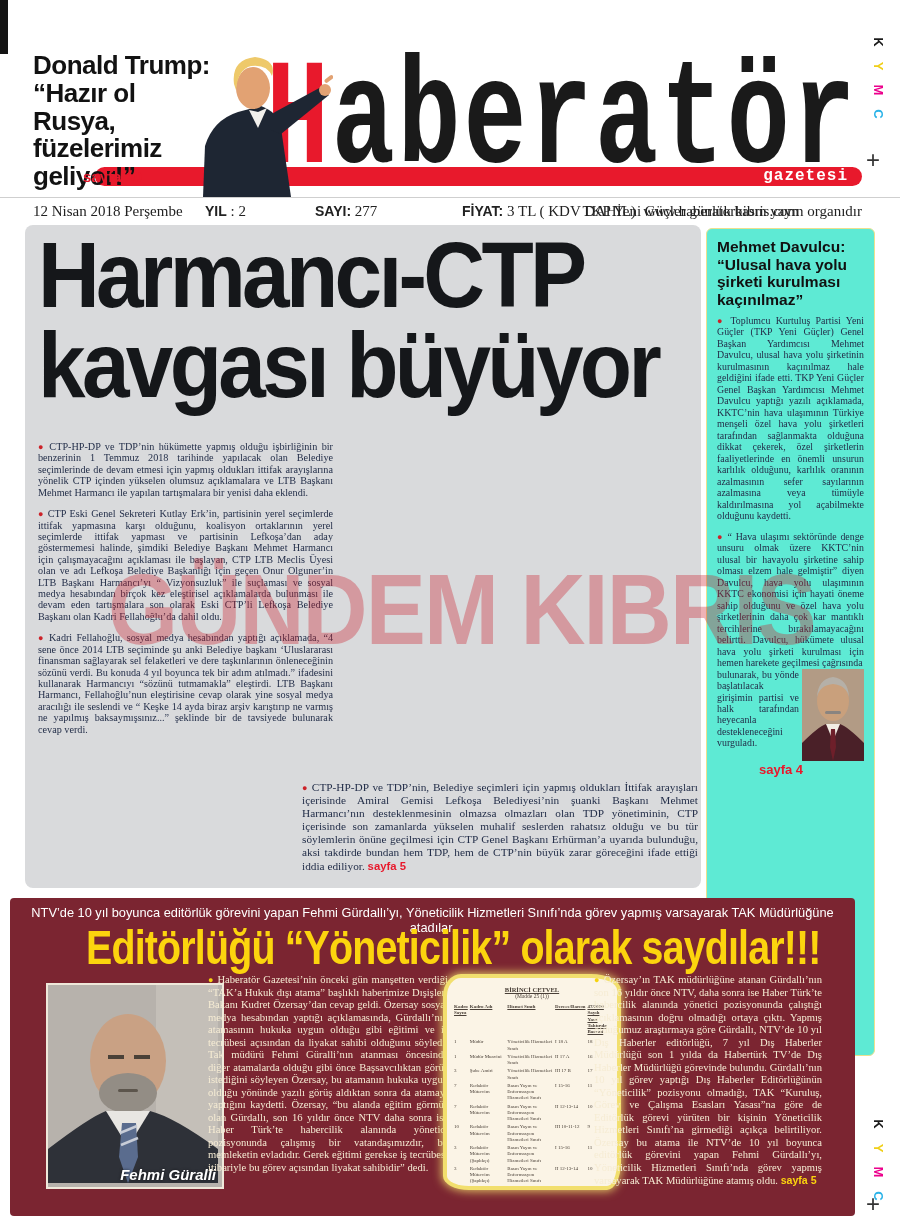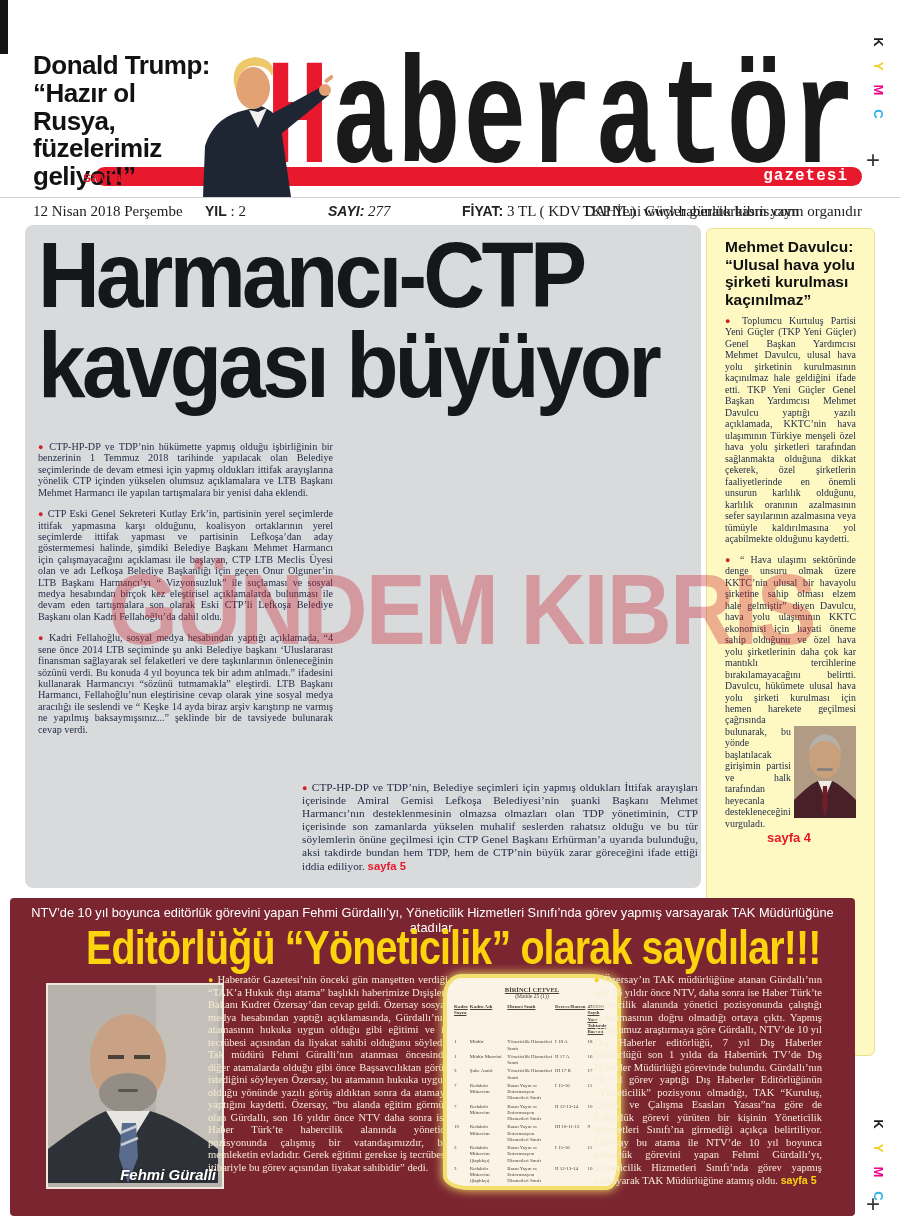--- a/index.html
+++ b/index.html
@@ -48,22 +48,22 @@
   .photo .caption{position:absolute;left:0;bottom:0;width:100%;height:20px;background:#e8192c;
       color:#fff;font-style:italic;font-weight:bold;font-family:"Liberation Sans",sans-serif;
       font-size:11px;line-height:20px;text-align:right;box-sizing:border-box;padding-right:7px;}
   #photo-harmanci{left:336px;top:443px;width:150px;height:322px;}
   #photo-fellahoglu{left:490px;top:443px;width:207px;height:322px;}
   #main-bottom-par{left:302px;top:781px;width:396px;font-size:11.3px;line-height:1.16;
       color:#232e49;text-align:justify;}
   .pageref-red{color:#e8192c;font-weight:bold;font-family:"Liberation Sans",sans-serif;}
 
   
-  #sidebar{left:706px;top:228px;width:169px;height:828px;background:#fef9c3;border:1px solid #ece08e;
-      border-radius:6px;box-sizing:border-box;padding:9px 18px;}
+  #sidebar{left:706px;top:228px;width:169px;height:828px;background:#5eead4;border:1px solid #ece08e;
+      border-radius:6px;box-sizing:border-box;padding:9px 10px;}
   #sidebar-title{font-family:"Liberation Sans",sans-serif;font-weight:bold;font-size:15.5px;
       line-height:1.13;color:#111;white-space:pre-line;margin-bottom:7px;}
   .sidebar-par{font-size:9.9px;line-height:1.16;color:#232e49;text-align:justify;}
   #sidebar-b1{margin-bottom:9px;}
   #sidebar-row{display:flex;margin-top:0px;}
   #sidebar-b2b{width:96px;}
   #photo-davulcu{width:62px;height:92px;margin-left:3px;background:#b29b85;}
   #sidebar-pageref{color:#e8192c;font-weight:bold;font-family:"Liberation Sans",sans-serif;
       font-size:13px;margin-left:42px;margin-top:1px;}
 
@@ -138,21 +138,21 @@
     <span class="k">K</span>
     <span class="y">Y</span>
     <span class="m">M</span>
     <span class="c">C</span>
   </div>
   <div class="abs regmark" style="left:866px;top:146px;">+</div>
 
   <div class="abs" id="dateline">
     <span class="item" style="left:33px;">12 Nisan 2018 Perşembe</span>
     <span class="item" style="left:205px;"><b>YIL</b> <span>: 2</span></span>
-    <span class="item" style="left:328px;font-style:italic;"><b>SAYI:</b> <span>277</span></span>
+    <span class="item" style="left:315px;"><b>SAYI:</b> <span>277</span></span>
     <span class="item" style="left:462px;"><b>FİYAT:</b> <span>3 TL ( KDV DAHİL)</span>&nbsp; <span>www.haberatorkibris.com</span></span>
     <span class="item" style="right:38px;">TKP Yeni Güçler günlük basın yayın organıdır</span>
   </div>
 
   <div class="abs" id="main-panel"></div>
   <div class="abs" id="main-headline">Harmancı-CTP
 kavgası büyüyor</div>
 
   <div class="abs" id="main-body">
     <p><span class="blt"></span><span>CTP-HP-DP ve TDP’nin hükümette yapmış olduğu işbirliğinin bir benzerinin 1 Temmuz 2018 tarihinde yapılacak olan Belediye seçimlerinde de devam etmesi için yapmış oldukları ittifak arayışlarına yönelik CTP içinden yükselen olumsuz açıklamalara ve LTB Başkanı Mehmet Harmancı ile yapılan tartışmalara bir yenisi daha eklendi.</span></p>

